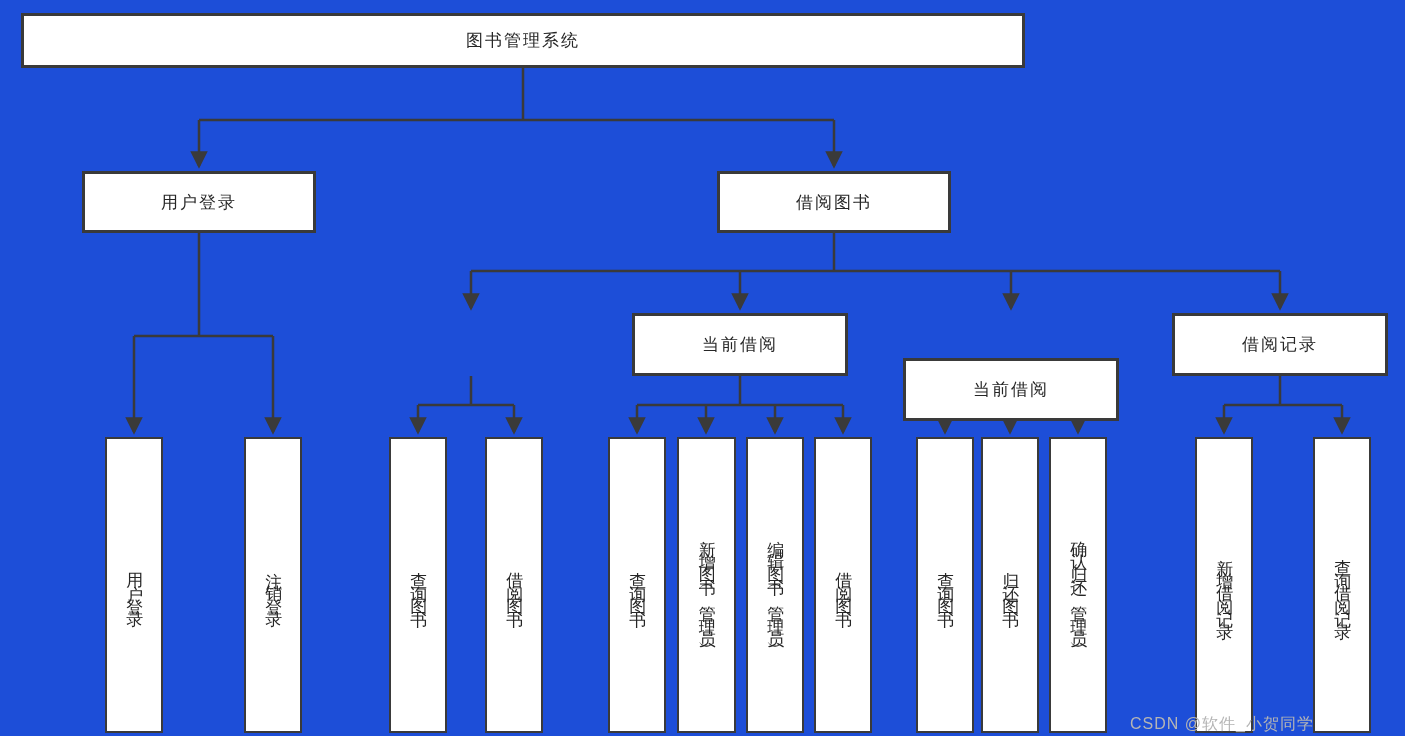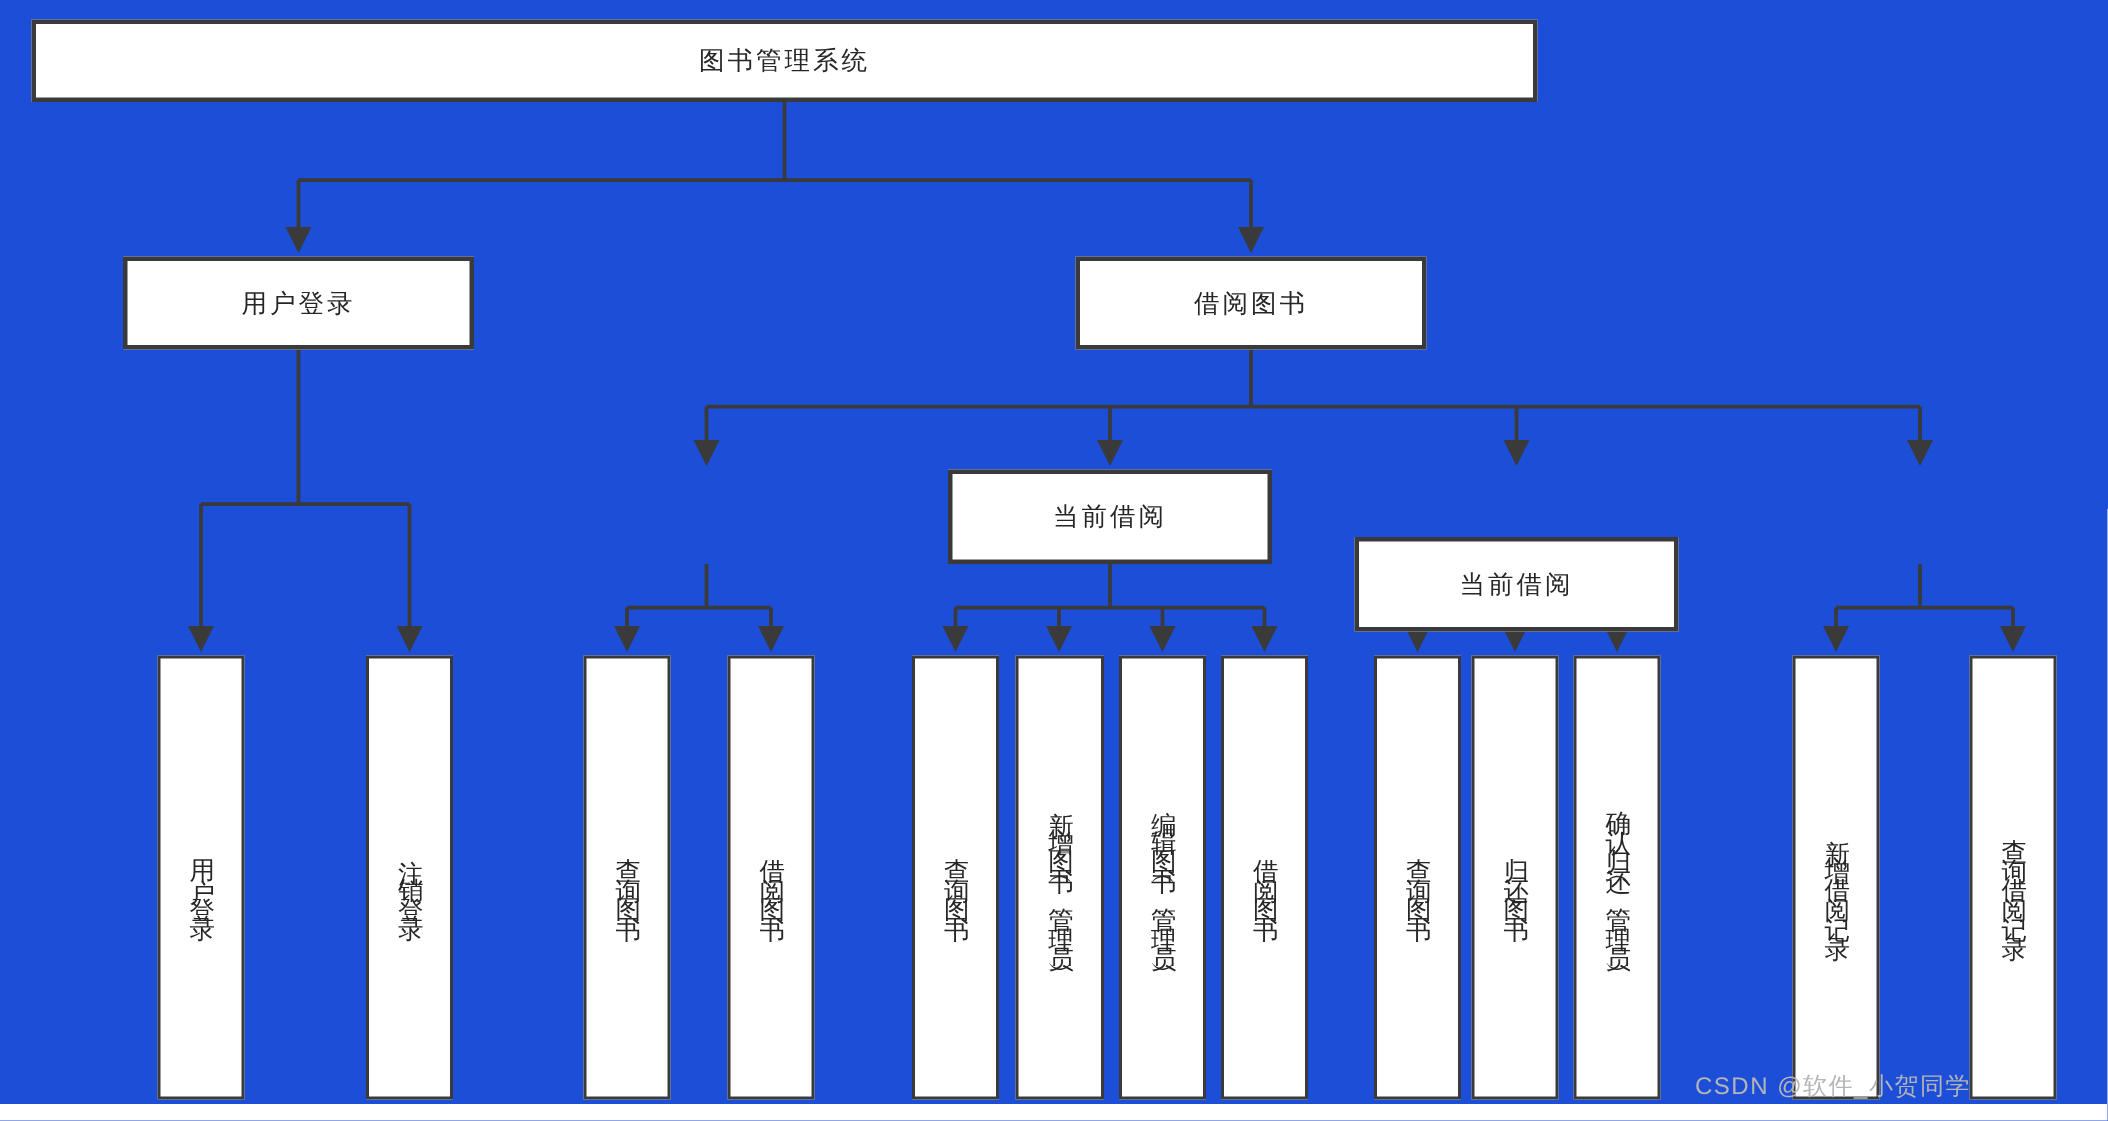--- a/index.html
+++ b/index.html
@@ -119,20 +119,23 @@
   <div class="box" style="left:717px; top:171px; width:234px; height:62px;">
     <span>借阅图书</span>
   </div>
 
   <div class="box" style="left:632px; top:313px; width:216px; height:63px;">
     <span>当前借阅</span>
   </div>
   <div class="box" style="left:903px; top:313px; width:216px; height:63px;margin-top:45px;">
     <span>当前借阅</span>
   </div>
+  <div class="box" style="left:1172px; top:313px; width:216px; height:63px;">
+    <span>借阅记录</span>
+  </div>
 
   <div class="box leaf" style="left:105px; top:437px; width:58px; height:296px;">
     <span class="vtext">用户登录</span>
   </div>
   <div class="box leaf" style="left:244px; top:437px; width:58px; height:296px;">
     <span class="vtext">注销登录</span>
   </div>
 
   <div class="box leaf" style="left:389px; top:437px; width:58px; height:296px;">
     <span class="vtext">查询图书</span>

